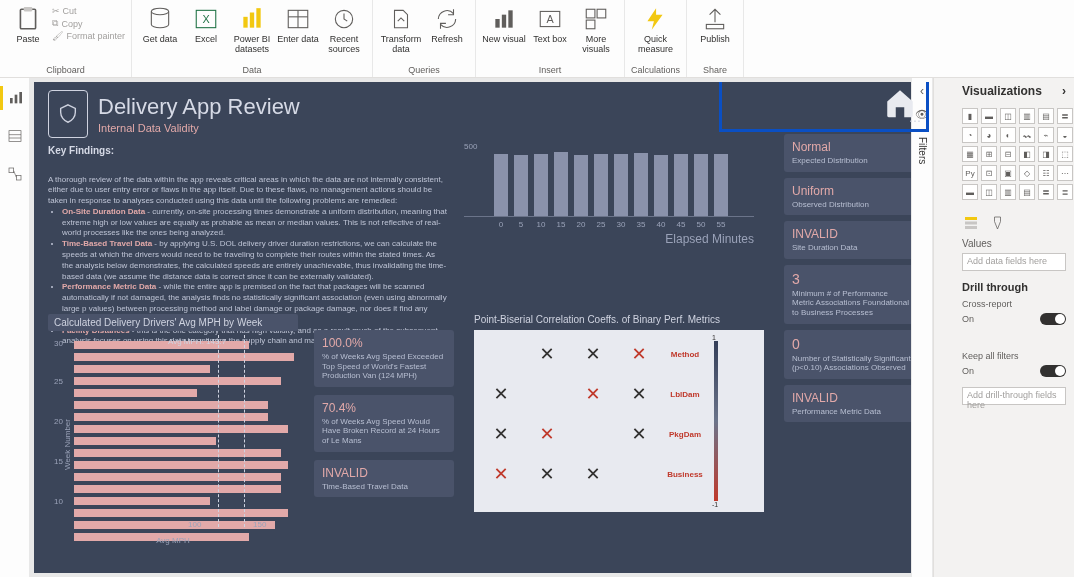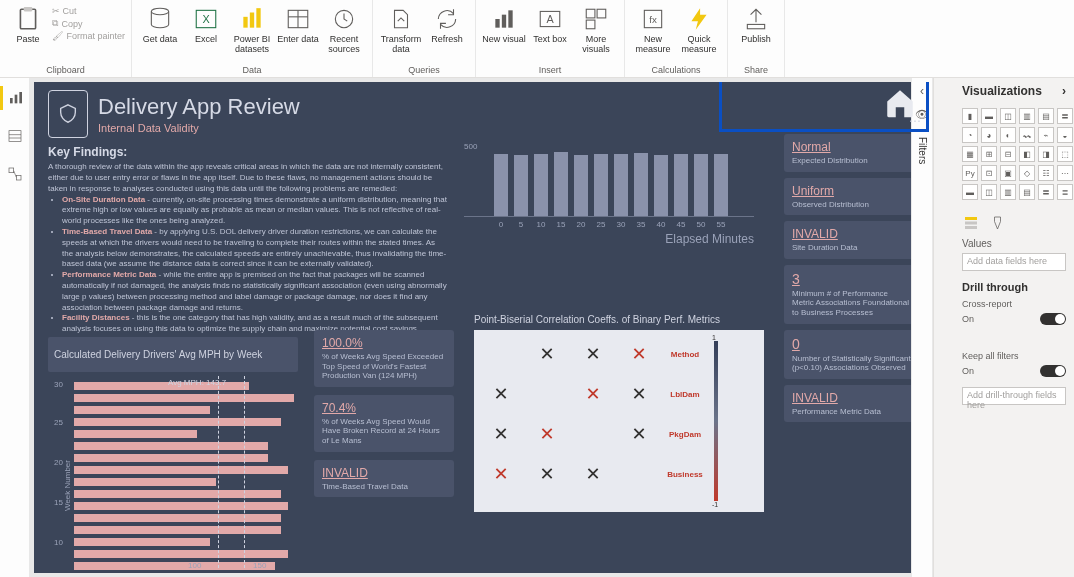--- a/index.html
+++ b/index.html
@@ -24,44 +24,44 @@
 
 .canvas-area { position: absolute; left: 30px; top: 78px; right: 141px; bottom: 0; background: #e8e8e8; padding: 4px; }
 .report { width: 100%; height: 100%; background: #3b4559; position: relative; color: #e8eaf0; font-size: 10px; overflow: hidden; }
 
 .header { position: absolute; left: 14px; top: 8px; display: flex; align-items: center; gap: 10px; }
 .header-ico { width: 40px; height: 48px; border: 1.5px solid #cfd3e0; border-radius: 4px; display: flex; align-items: center; justify-content: center; }
 .header-title { font-size: 22px; font-weight: 300; color: #d6dae6; }
 .header-sub { font-size: 11px; color: #e2a9a9; margin-top: 2px; }
 
 .findings { position: absolute; left: 14px; top: 62px; width: 400px; font-size: 8px; line-height: 1.35; color: #bfc5d6; }
-.findings h4 { font-size: 12px; color: #d6dae6; margin-bottom: 2px; }
+.findings h4 { font-size: 10px; color: #d6dae6; margin-bottom: 17px; }
 .findings li { margin-left: 14px; list-style: disc; }
 .findings b.red { color: #e2a9a9; }
 
 
 .chart1 { position: absolute; left: 430px; top: 60px; width: 290px; }
 .chart1-title { font-size: 10px; color: #cfd3e0; margin-bottom: 10px; }
 .bars { display: flex; align-items: flex-end; height: 75px; gap: 6px; padding-left: 30px; position: relative; border-bottom: 1px solid #6b748a; }
 .bars .ylab { position: absolute; left: 0; font-size: 8px; color: #9aa2b8; }
 .bar { width: 14px; background: #8a92ab; }
 .xticks { display: flex; gap: 6px; padding-left: 30px; font-size: 8px; color: #9aa2b8; margin-top: 3px; }
 .xticks span { width: 14px; text-align: center; }
 .xlabel { text-align: right; font-size: 12px; color: #9aa2b8; margin-top: 3px; }
 
 
 .cards { position: absolute; right: 10px; top: 52px; width: 135px; display: flex; flex-direction: column; gap: 6px; }
 .card { background: #4a536a; border-radius: 3px; padding: 6px 8px; }
-.card-h { font-size: 12px; color: #e2a9a9; text-decoration: underline; }
+.card-h { font-size: 12px; color: #e2a9a9; }
 .card-h.num { font-size: 14px; }
 .card-s { font-size: 8px; color: #b8bfd2; margin-top: 2px; line-height: 1.2; }
 
 
 .chart2 { position: absolute; left: 14px; top: 232px; width: 250px; }
-.chart2-title { font-size: 10px; color: #cfd3e0; margin-bottom: 4px; background: #4a536a; padding: 12px 6px; border-radius: 2px; margin-top: 23px; }
+.chart2-title { font-size: 10px; color: #cfd3e0; margin-bottom: 4px; background: #4a536a; padding: 3px 6px; border-radius: 2px; }
 .hbars { position: relative; height: 210px; padding: 6px 0 18px 26px; }
 .hbar { height: 8px; background: #e2a9a9; margin-bottom: 4px; }
 .ylab2 { position: absolute; left: 6px; font-size: 8px; color: #9aa2b8; }
 .yaxis-label { position: absolute; left: -6px; top: 50%; transform: rotate(-90deg); font-size: 8px; color: #9aa2b8; }
 .dashed { position: absolute; top: 0; bottom: 18px; border-left: 1px dashed #cfd3e0; }
 .avg-lbl { position: absolute; top: 2px; font-size: 8px; color: #cfd3e0; }
 .xlab2 { position: absolute; font-size: 8px; color: #9aa2b8; bottom: 16px; }
 .xaxis-label2 { position: absolute; bottom: 0; left: 50%; transform: translateX(-50%); font-size: 8px; color: #9aa2b8; }
 
 
@@ -224,27 +224,20 @@
             <rect x="3" y="13" width="8" height="8" fill="none" stroke="#605e5c"></rect>
           </svg>
           <span>More visuals</span>
         </div>
     </div>
     <div class="rgroup-label">Insert</div>
   </div>
 
   <div class="rgroup">
     <div class="rgroup-items">
-      <div class="rbtn">
-          <svg viewBox="0 0 24 24">
-            <rect x="4" y="4" width="16" height="16" fill="none" stroke="#605e5c"></rect>
-            <text x="12" y="16" text-anchor="middle" font-size="9" fill="#605e5c">fx</text>
-          </svg>
-          <span>New measure</span>
-        </div>
       <div class="rbtn">
           <svg viewBox="0 0 24 24">
             <path d="M13 2L5 14h6l-2 8 10-14h-6z" fill="#f2c811"></path>
           </svg>
           <span>Quick measure</span>
         </div>
     </div>
     <div class="rgroup-label">Calculations</div>
   </div>
 

